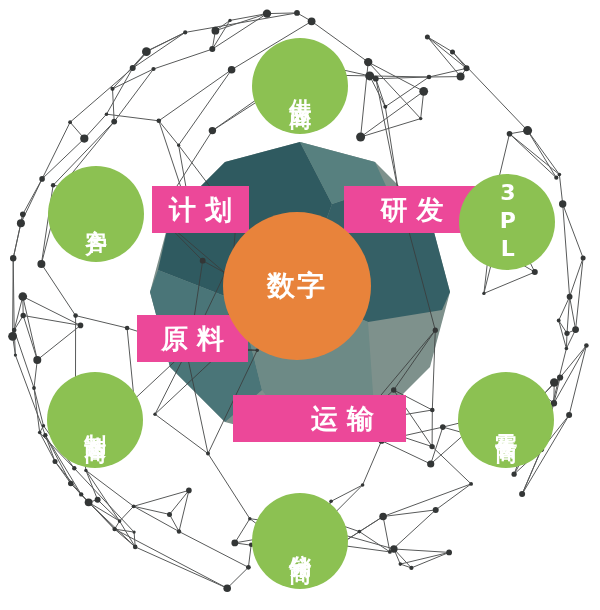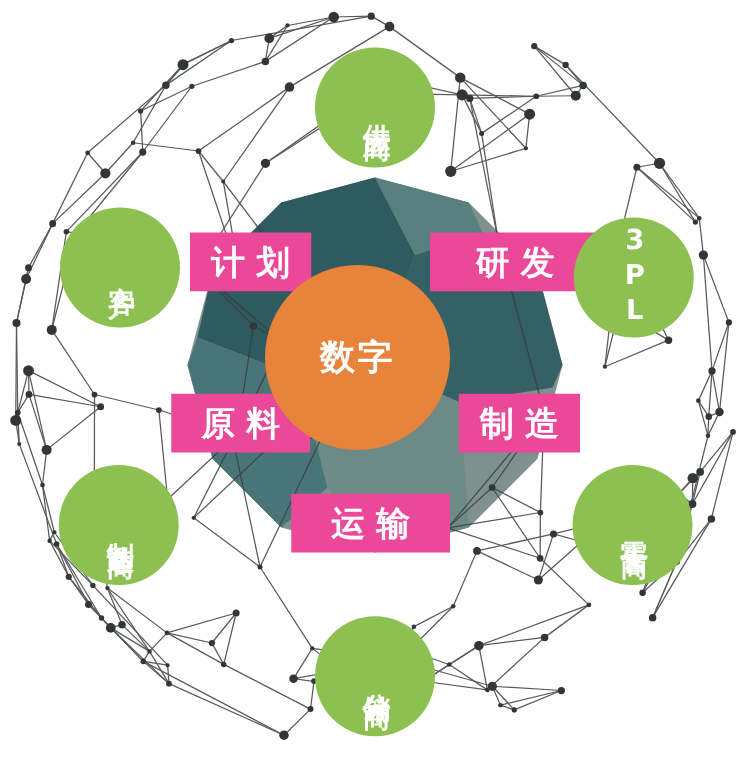--- a/index.html
+++ b/index.html
@@ -27,25 +27,25 @@
   .process{
     position:absolute;height:47px;background:#ec4899;color:#fff;
     display:flex;align-items:center;justify-content:center;
     font-weight:bold;font-size:27px;
   }
   .process span{letter-spacing:9px;margin-left:9px;}
   .pos-plan{left:152px;top:186px;width:97px;}
   .pos-research{left:344px;top:186px;width:136px;}
   .pos-materials{left:137px;top:315px;width:111px;}
   .pos-manufacturing{left:367px;top:315px;width:97px;}
-  .pos-transport{left:233px;top:395px;width:127px;}
+  .pos-transport{left:233px;top:395px;width:127px;padding-left:46px;}
 
   
   .center-node{
-    position:absolute;left:212px;top:212px;width:148px;height:148px;border-radius:50%;
+    position:absolute;left:223px;top:212px;width:148px;height:148px;border-radius:50%;
     background:#E8833B;display:flex;flex-direction:column;align-items:center;justify-content:center;
     color:#fff;font-weight:bold;font-size:28px;line-height:34px;letter-spacing:2px;
   }
 </style>
 </head>
 <body>
 
 <div class="stage">
 
   <svg width="600" height="610" viewBox="0 0 600 610">
@@ -460,23 +460,20 @@
 
   <div class="process pos-plan">
     <span>计划</span>
   </div>
   <div class="process pos-research">
     <span>研发</span>
   </div>
   <div class="process pos-materials">
     <span>原料</span>
   </div>
-  <div class="process pos-manufacturing">
-    <span>制造</span>
-  </div>
   <div class="process pos-transport">
     <span>运输</span>
   </div>
 
   <div class="center-node">
     <div>数字</div>
   </div>
 
   <div class="partner pos-supplier">
     <span>供应商</span>

